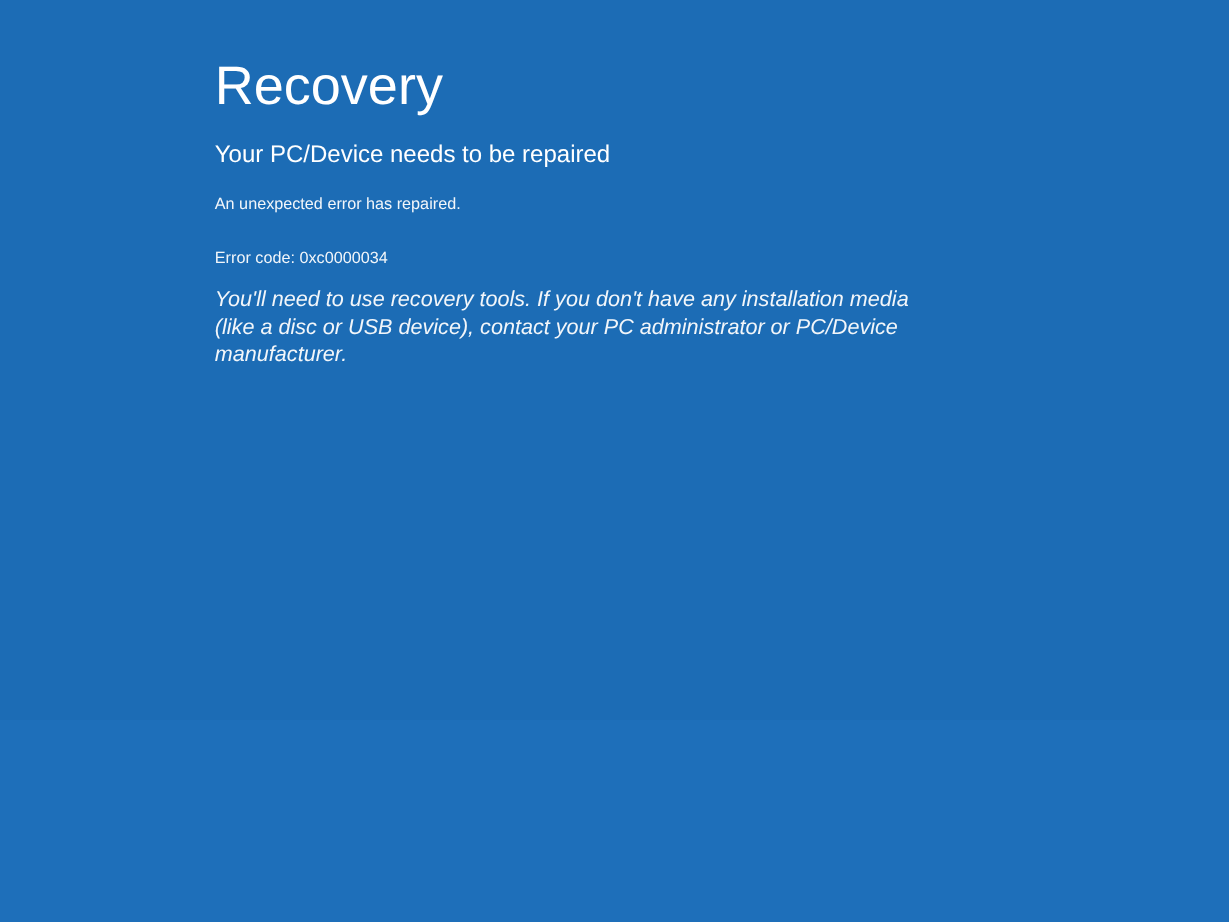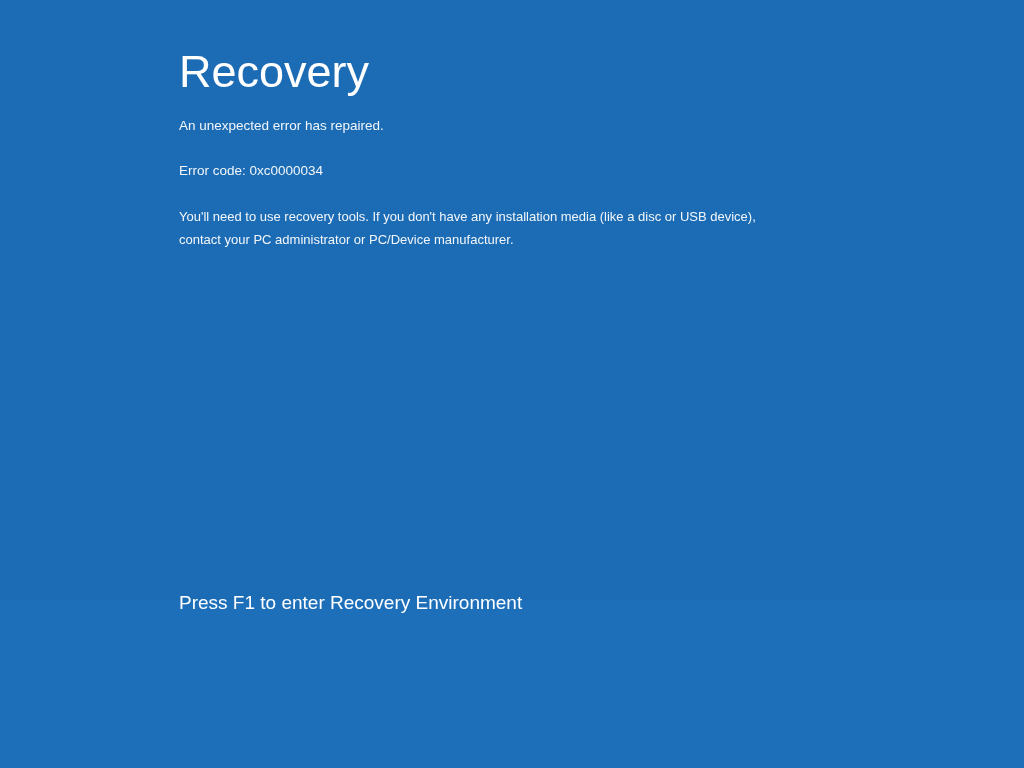--- a/index.html
+++ b/index.html
@@ -43,29 +43,30 @@
     margin: 0 0 18px 0;
   }
   .body-line {
     font-size: 13.5px;
     font-weight: 400;
     line-height: 20px;
     color: #f2f6fa;
     margin: 0 0 25px 0;
   }
   .body-line.code {
-    margin-bottom: 24px;
+    margin-bottom: 13px;
   }
   .body-paragraph {
-    font-size: 13px;
+    font-size: 18px;
     font-weight: 400;
     line-height: 23px;
     color: #f2f6fa;
     margin: 0;
     max-width: 585px;
+    font-style: italic;
   }
   .actions {
     position: absolute;
     left: 179px;
     top: 588px;
     width: 700px;
   }
   .action-line {
     font-size: 19px;
     font-weight: 300;
@@ -75,25 +76,25 @@
   }
 </style>
 </head>
 <body>
 
 <div class="screen">
 
   <div class="content">
     <h1 class="title">Recovery</h1>
 
+    <h2 class="subtitle">Your PC/Device needs to be repaired</h2>
 
     <p class="body-line">An unexpected error has repaired.</p>
 
     <p class="body-line code">Error code: 0xc0000034</p>
 
     <p class="body-paragraph">You'll need to use recovery tools. If you don't have any installation media (like a disc or USB device), contact your PC administrator or PC/Device manufacturer.</p>
   </div>
 
   <div class="actions">
-    <p class="action-line">Press F1 to enter Recovery Environment</p>
   </div>
 
 </div>
 
 </body></html>

